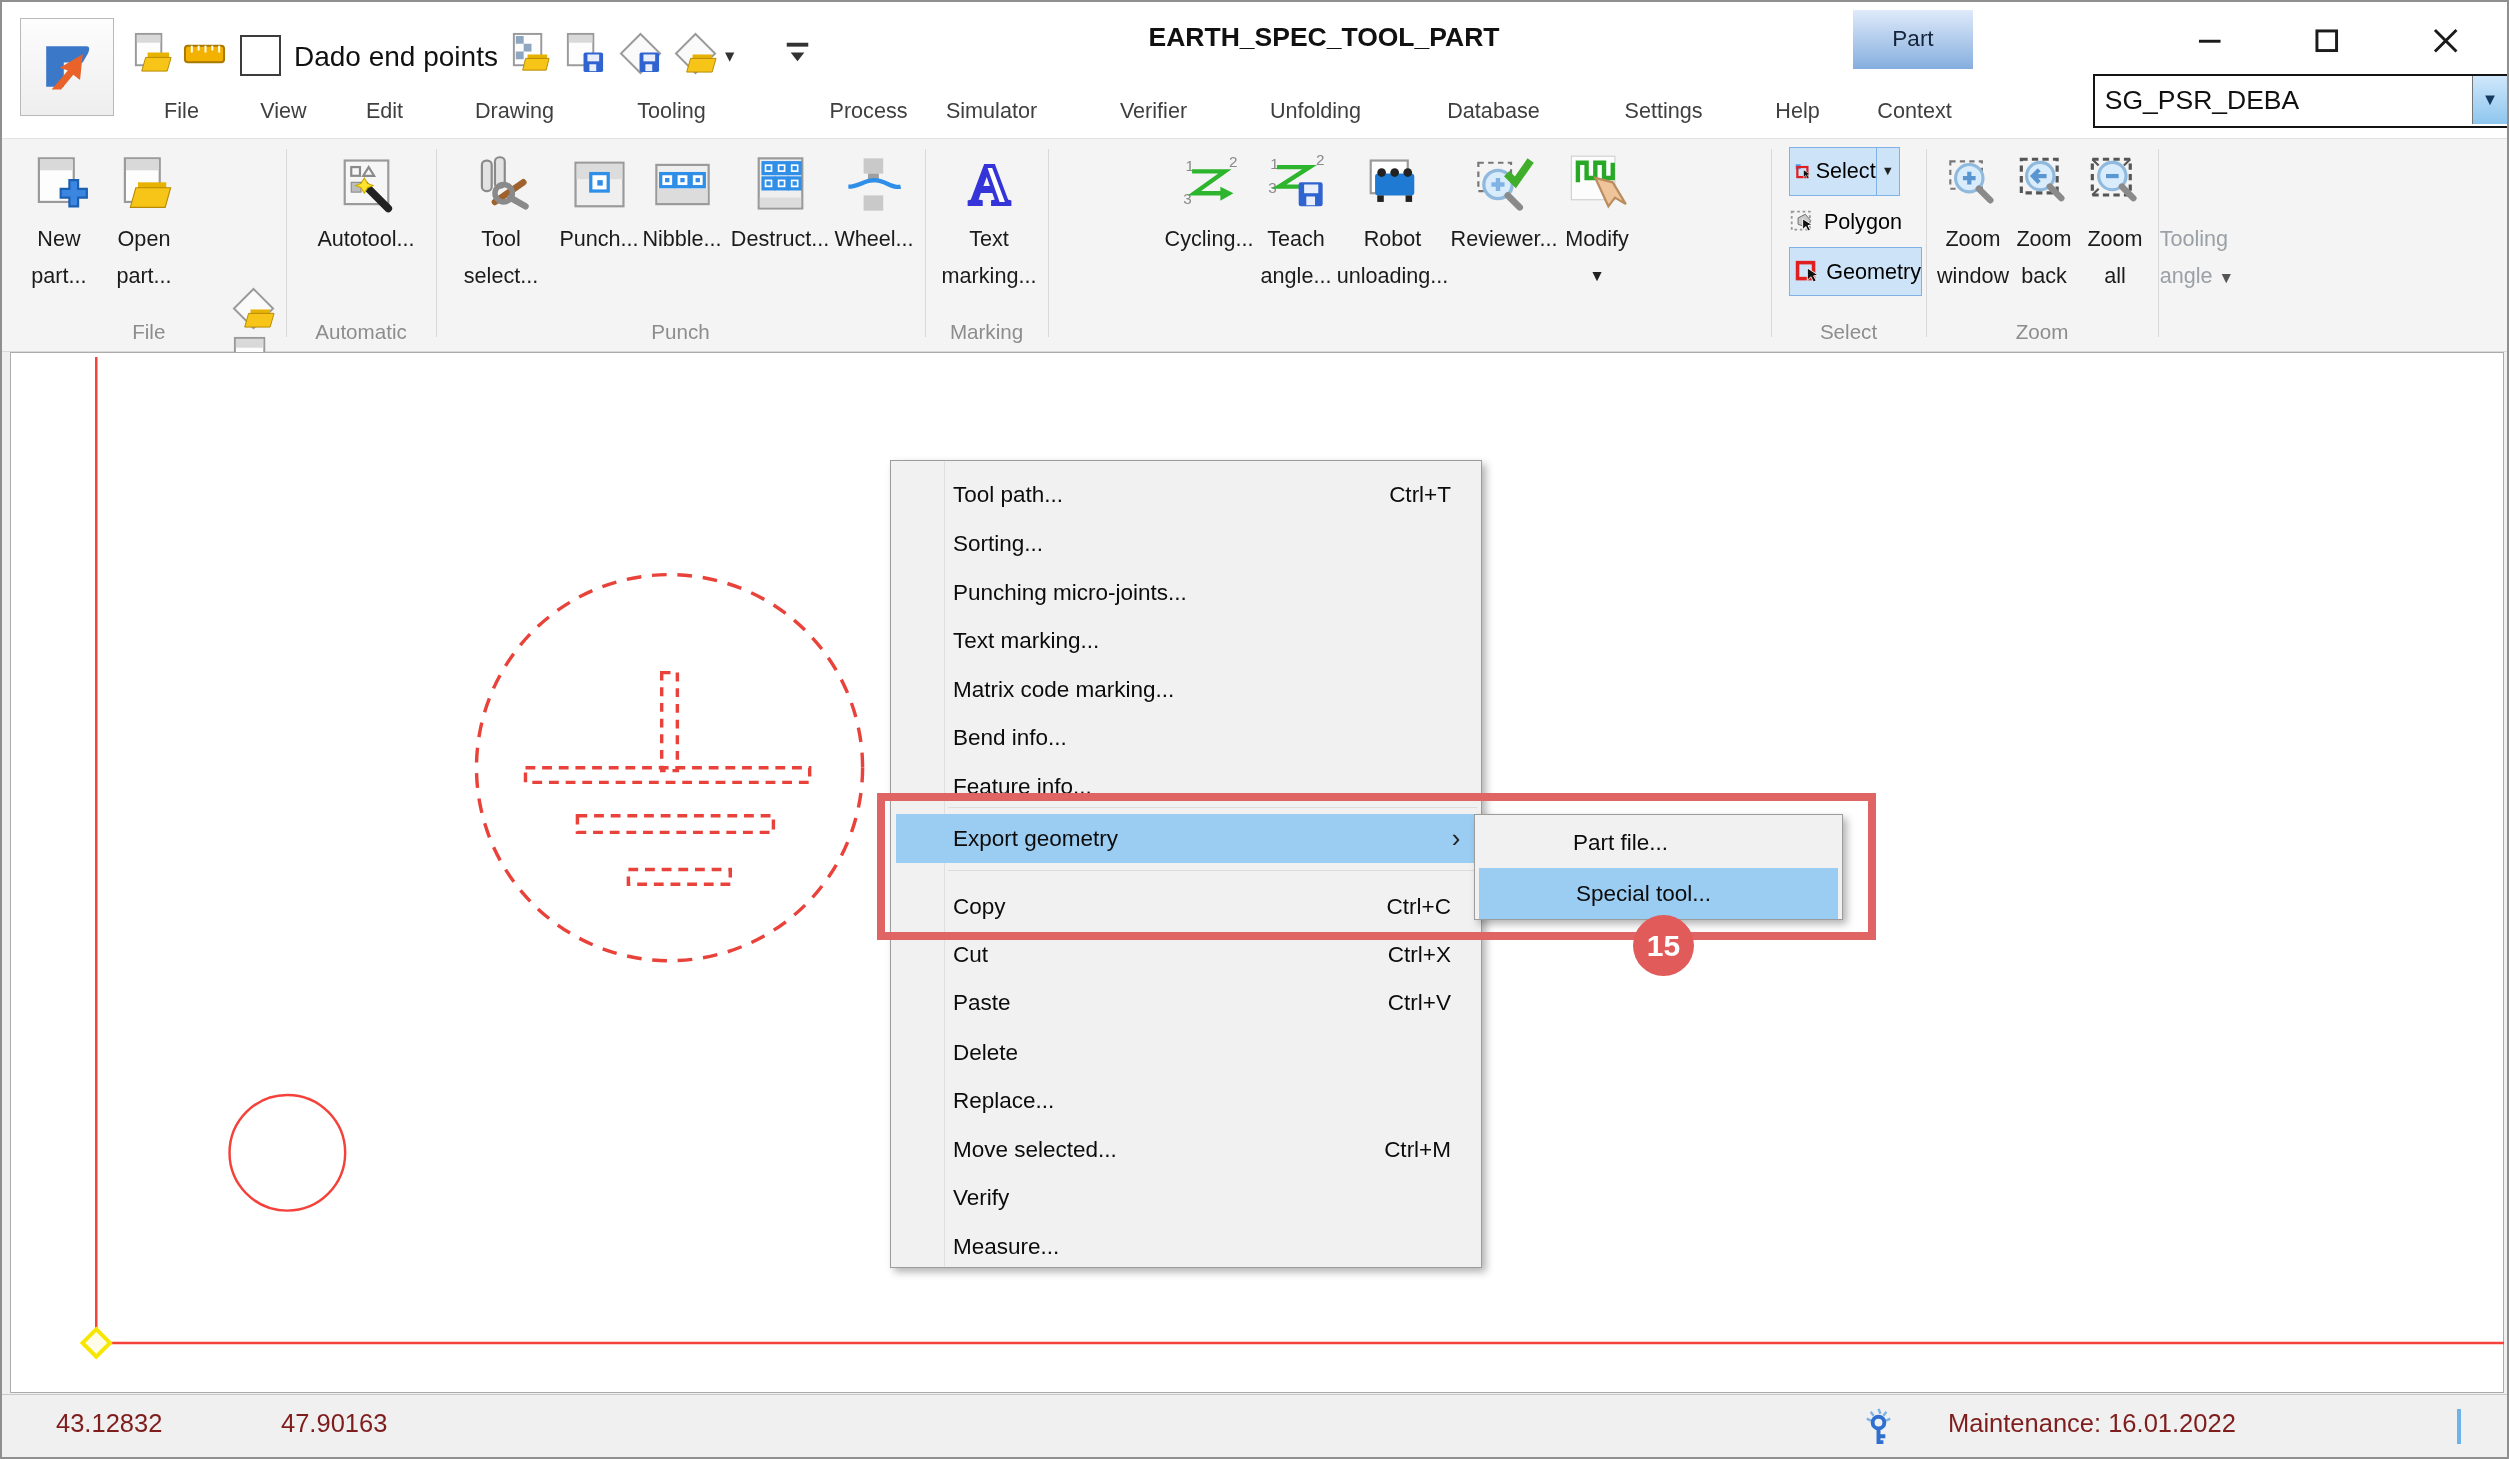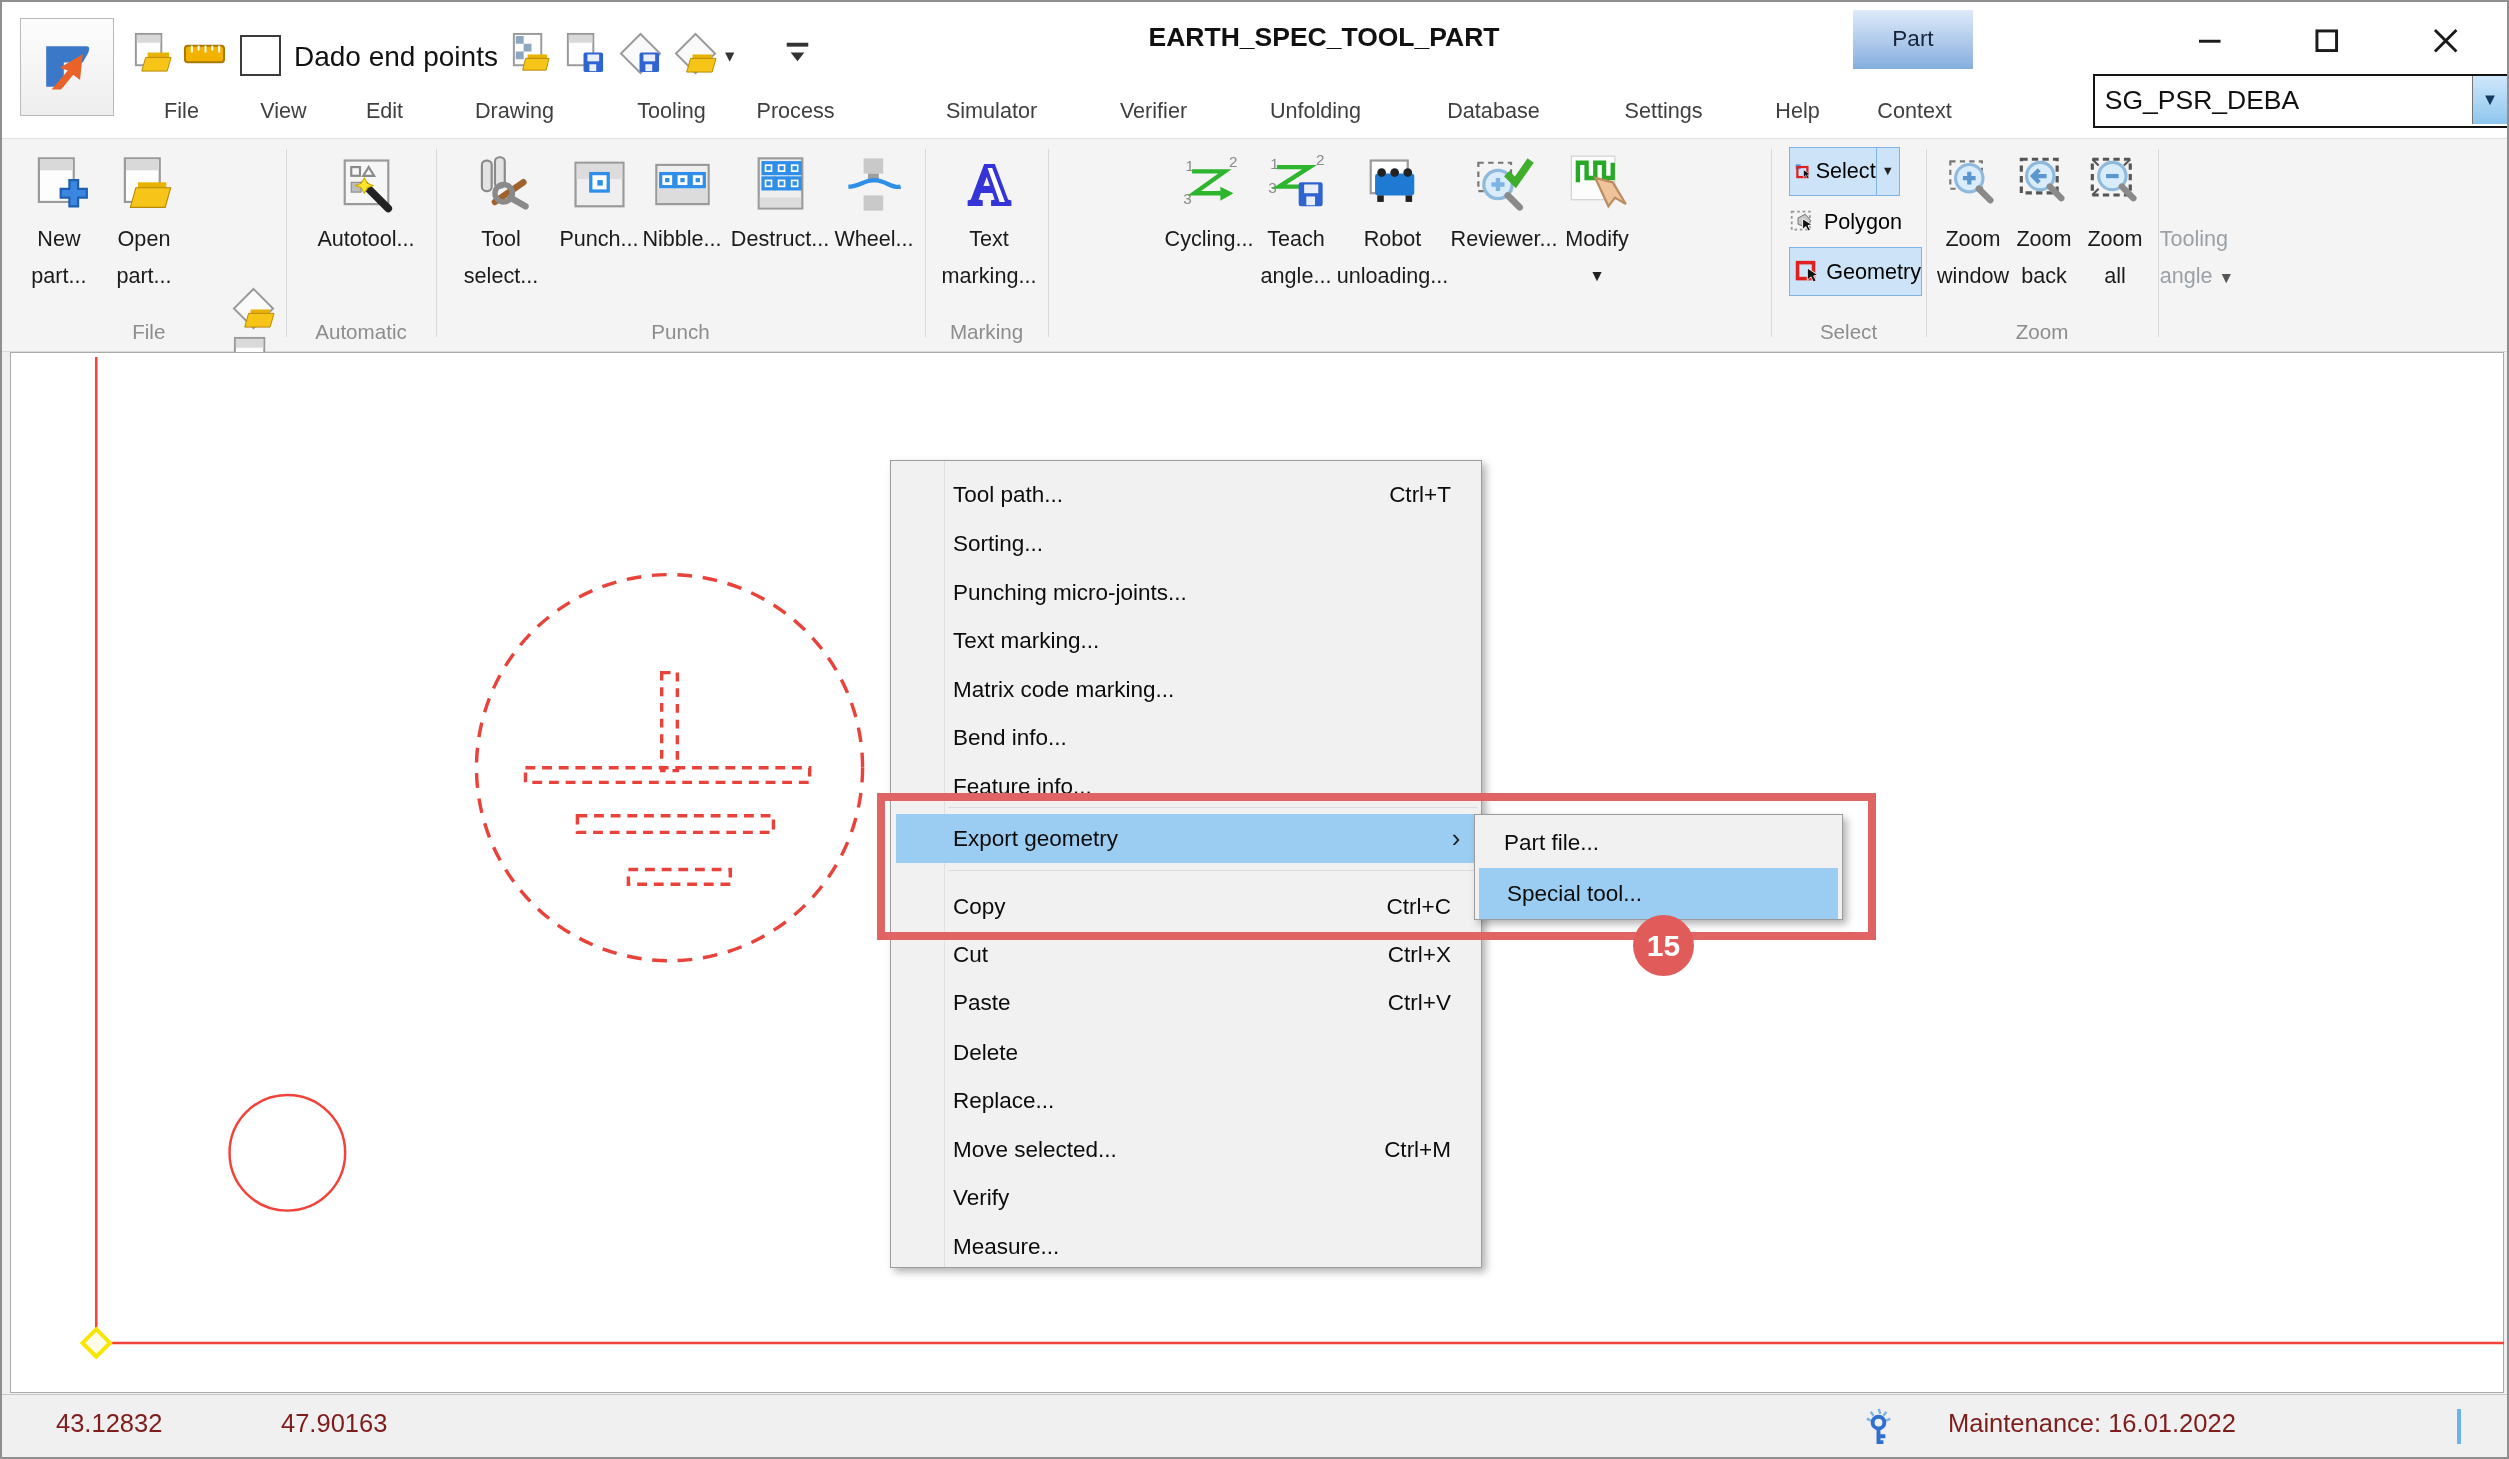--- a/index.html
+++ b/index.html
@@ -49,21 +49,21 @@
   .mrow .lab{padding-left:61px;white-space:nowrap;}
   .mrow .sc{margin-left:auto;padding-right:29px;color:#0c0c0c;}
   .mrow.hl{background:#9bcdf3;left:4.9px;width:580px;}
   .mrow.hl .lab{padding-left:57px;}
   .msep{position:absolute;left:57px;width:529px;height:1px;background:#dcdcdc;}
   .subarrow{margin-left:auto;padding-right:15.7px;font-size:25.5px;color:#222;}
 
   .smenu{position:absolute;left:1472px;top:812px;width:369px;height:106px;background:#f1f1f1;border:1px solid #9c9c9c;
          box-shadow:3.9px 3.9px 7.8px rgba(0,0,0,.30);z-index:21;}
   .srow{position:absolute;left:1px;width:365px;height:51px;display:flex;align-items:center;font-size:22.5px;color:#0c0c0c;}
-  .srow .lab{padding-left:28px;white-space:nowrap;}
+  .srow .lab{padding-left:97px;white-space:nowrap;}
   .srow.hl{background:#9bcdf3;left:3.9px;width:359px;}
 
   
   .anno{position:absolute;left:875px;top:791px;width:999px;height:147px;border:8.8px solid #e16464;z-index:30;}
   .badge{position:absolute;left:1631px;top:913px;width:61px;height:61px;border-radius:50%;background:#e15b5b;
          color:#fff;font-size:30px;font-weight:bold;display:flex;align-items:center;justify-content:center;z-index:31;}
 
   
   .statusbar{position:absolute;left:0;top:1392px;width:100%;height:64px;background:#f0f0f0;border-top:1px solid #c8c8c8;}
   .stxt{position:absolute;top:13.7px;font-size:25.5px;color:#7f1d1d;}
@@ -142,21 +142,21 @@
         </svg>
     </div>
   </div>
 
   <div class="menurow">
     <div class="menuitem" style="left:106px">File</div>
     <div class="menuitem" style="left:208px">View</div>
     <div class="menuitem" style="left:309px">Edit</div>
     <div class="menuitem" style="left:439px">Drawing</div>
     <div class="menuitem" style="left:596px">Tooling</div>
-    <div class="menuitem" style="left:720px">Process</div>
+    <div class="menuitem" style="left:793px">Process</div>
     <div class="menuitem" style="left:916px">Simulator</div>
     <div class="menuitem" style="left:1078px">Verifier</div>
     <div class="menuitem" style="left:1240px">Unfolding</div>
     <div class="menuitem" style="left:1418px">Database</div>
     <div class="menuitem" style="left:1588px">Settings</div>
     <div class="menuitem" style="left:1722px">Help</div>
     <div class="menuitem" style="left:1839px">Context</div>
   </div>
   <div class="combo">
     <div class="combo-text">SG_PSR_DEBA</div>

